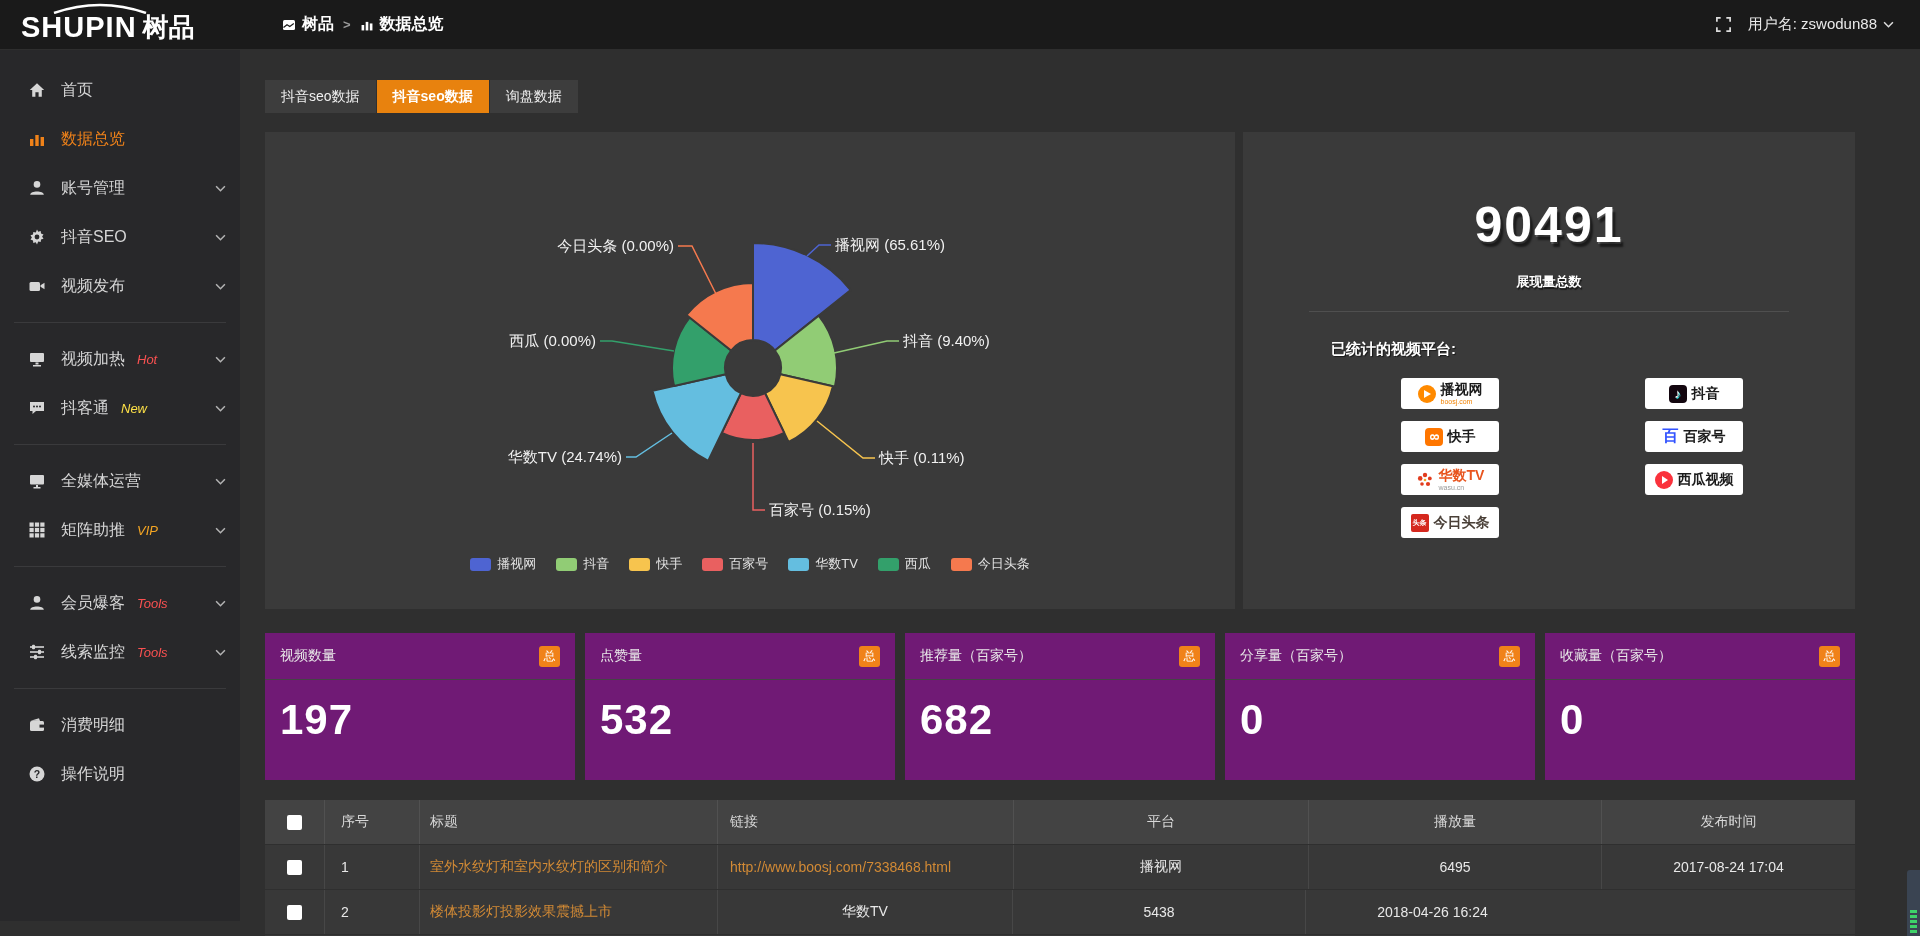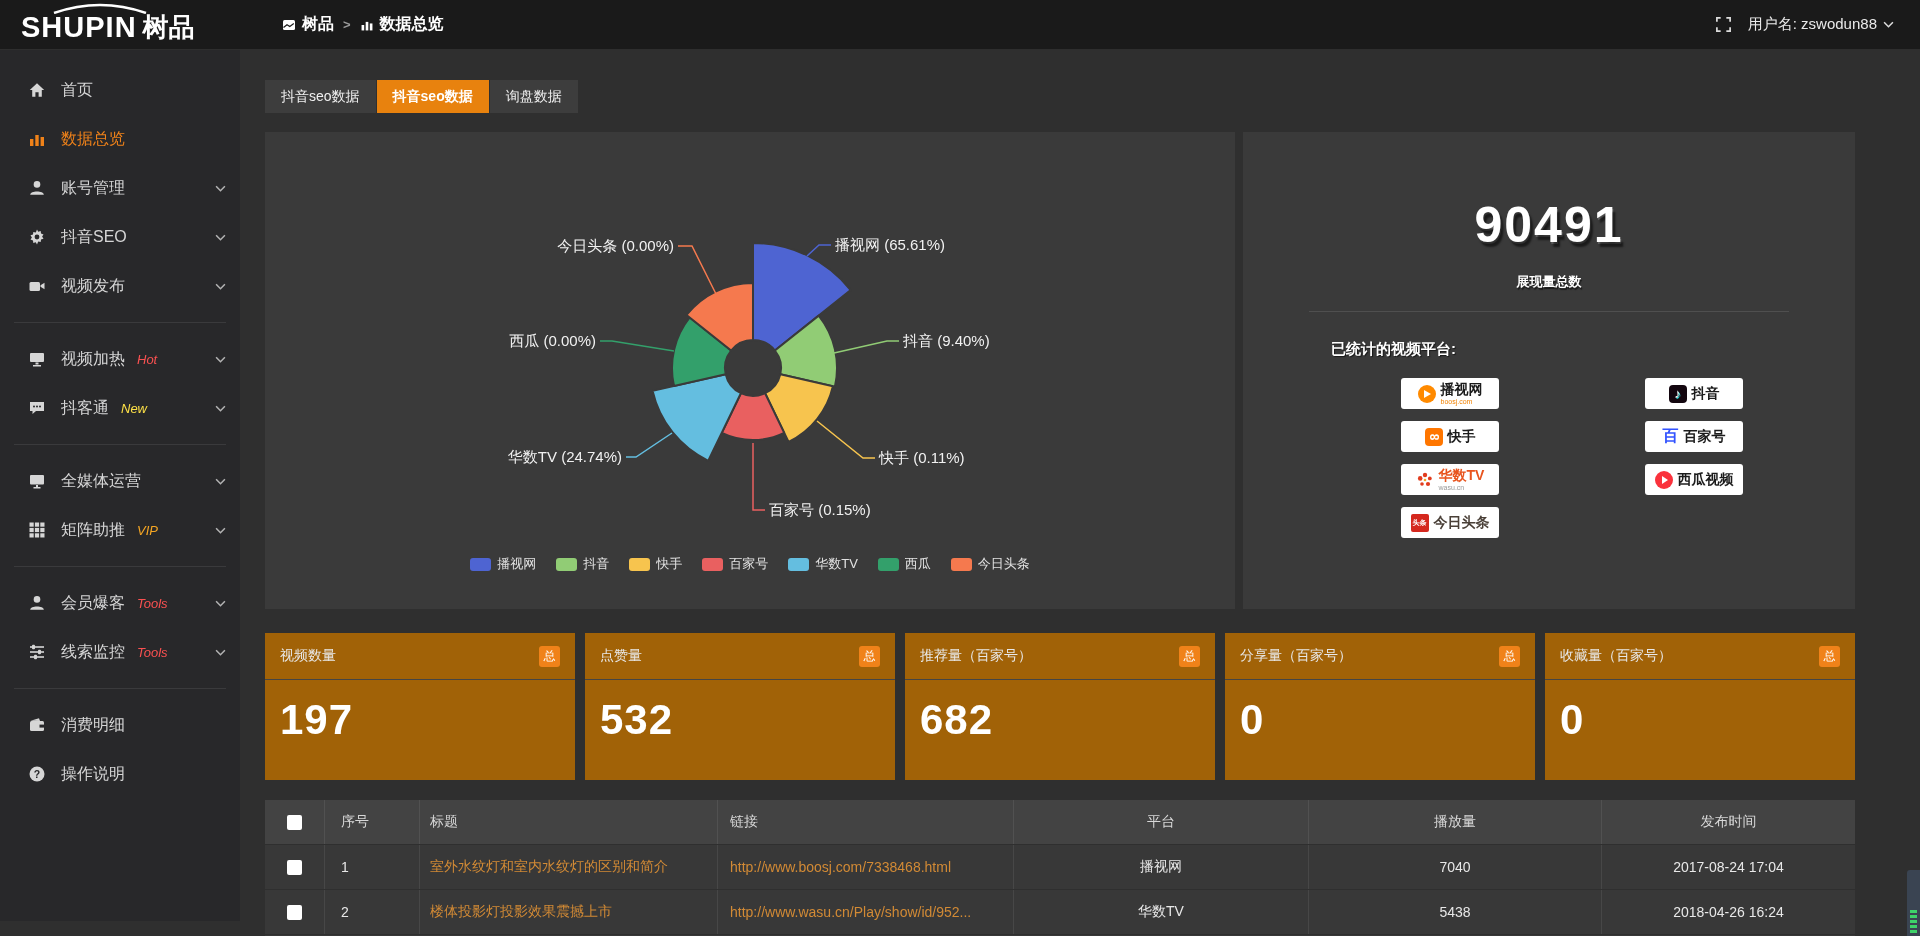--- a/index.html
+++ b/index.html
@@ -54,21 +54,21 @@
 .tri{width:0;height:0;border-left:7px solid #fff;border-top:4.5px solid transparent;border-bottom:4.5px solid transparent;margin-left:2px}
 .pb-col{display:flex;flex-direction:column;line-height:1;align-items:flex-start}
 .pb-name{font-size:14px;font-weight:bold;color:#1b1b1b;white-space:nowrap}
 .pb-name.red{color:#e8541e}
 .pb-name.brown{color:#4a4038}
 .pb-sub{font-size:7px;color:#f08200;margin-top:2px}
 .pb-sub.gray{color:#999}
 .bjh{color:#3253ff;font-weight:bold;font-size:16px;font-family:"Liberation Serif",serif;flex:none}
 
 .cards{display:flex;gap:10px;margin-top:24px}
-.card{flex:1;height:147px;background:#a16207}
+.card{flex:1;height:147px;background:#701a75}
 .card-head{height:47px;display:flex;align-items:center;justify-content:space-between;padding:0 15px;border-bottom:1px solid #454545}
 .card-title{color:#e8e8e8;font-size:14px}
 .card-badge{width:21px;height:21px;background:#f08219;color:#fff;font-size:12px;border-radius:3px;display:flex;align-items:center;justify-content:center;cursor:pointer}
 .card-value{color:#fff;font-size:42px;font-weight:bold;margin:16px 0 0 15px;letter-spacing:1px}
 
 .table{margin-top:20px}
 .trow{display:flex;height:44px;background:#383838;margin-top:1px}
 .trow.head{background:#434343;margin-top:0}
 .tcell{display:flex;align-items:center;font-size:14px;color:#e8e8e8;border-right:1px solid rgba(255,255,255,.08);height:100%;overflow:hidden;white-space:nowrap}
 .tcell:last-child{border-right:none}
@@ -494,33 +494,30 @@
           <span class="cb"></span>
         </div>
         <div class="tcell" style="width: 95px; padding-left: 16px;">1</div>
         <div class="tcell" style="width: 298px; padding-left: 10px;">
           <span class="link">室外水纹灯和室内水纹灯的区别和简介</span>
         </div>
         <div class="tcell" style="width: 296px; padding-left: 12px;">
           <span class="link">http://www.boosj.com/7338468.html</span>
         </div>
         <div class="tcell center" style="width: 295px;">播视网</div>
-        <div class="tcell center" style="width: 293px;">7040</div>
+        <div class="tcell center" style="width: 293px;">6495</div>
         <div class="tcell center" style="width: 253px;">2017-08-24 17:04</div>
       </div>
       <div class="trow">
         <div class="tcell center" style="width: 60px;">
           <span class="cb"></span>
         </div>
         <div class="tcell" style="width: 95px; padding-left: 16px;">2</div>
         <div class="tcell" style="width: 298px; padding-left: 10px;">
           <span class="link">楼体投影灯投影效果震撼上市</span>
-        </div>
-        <div class="tcell" style="width: 296px; padding-left: 12px;">
-          <span class="link">http://www.wasu.cn/Play/show/id/952...</span>
         </div>
         <div class="tcell center" style="width: 295px;">华数TV</div>
         <div class="tcell center" style="width: 293px;">5438</div>
         <div class="tcell center" style="width: 253px;">2018-04-26 16:24</div>
       </div>
       <div class="trow"></div>
     </div>
 </div>
 
 <div class="widget">

